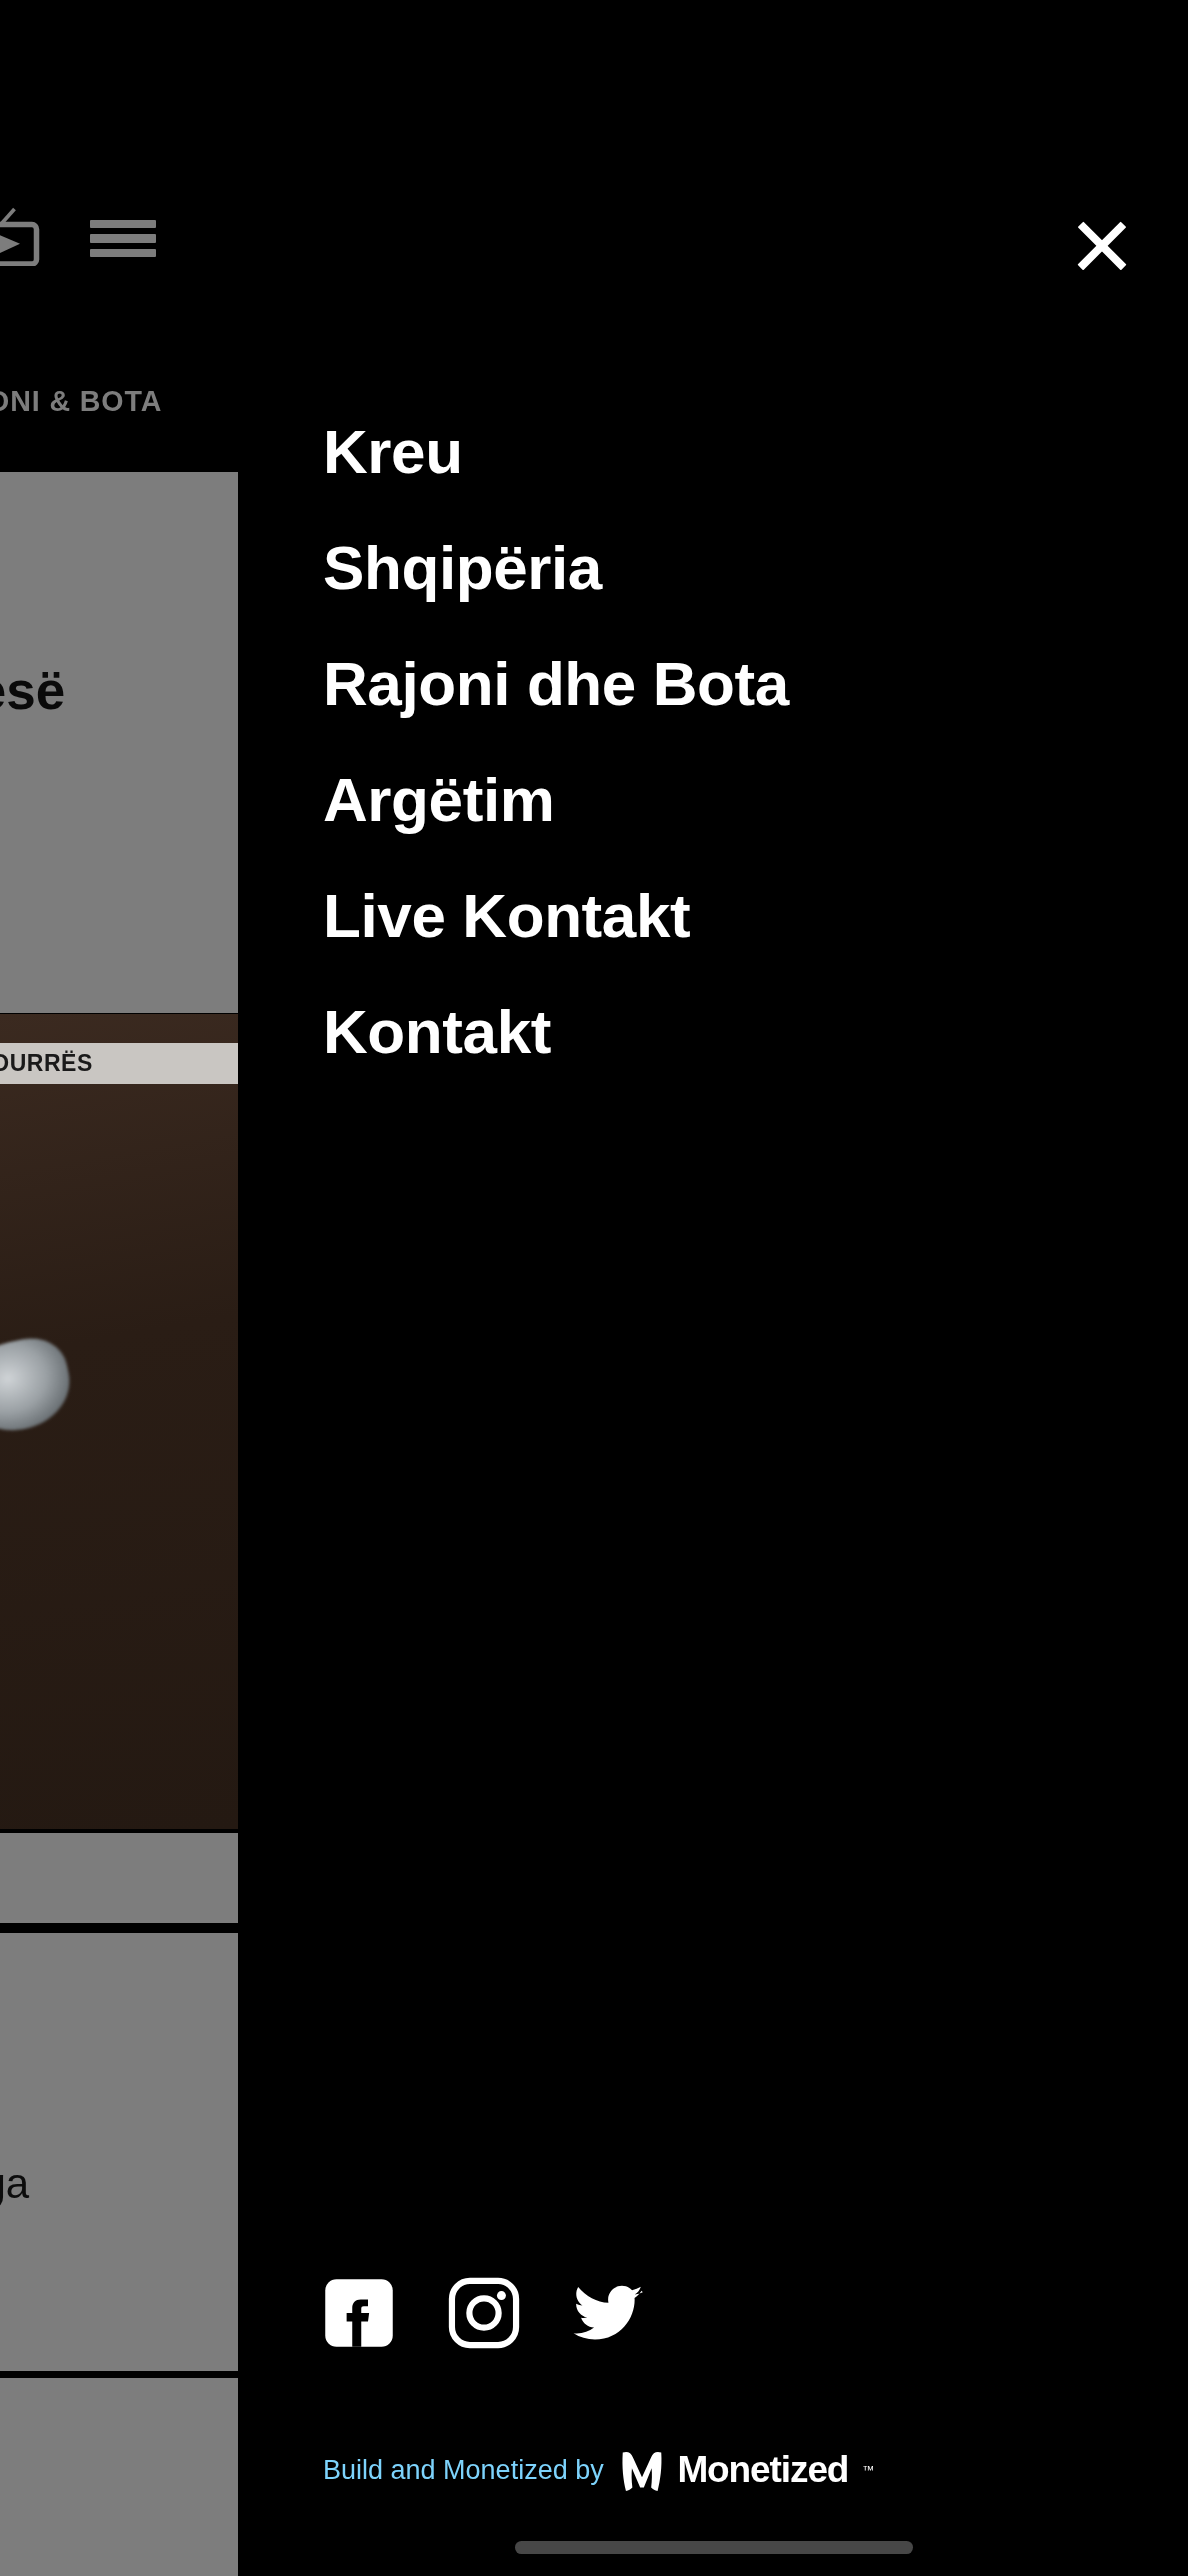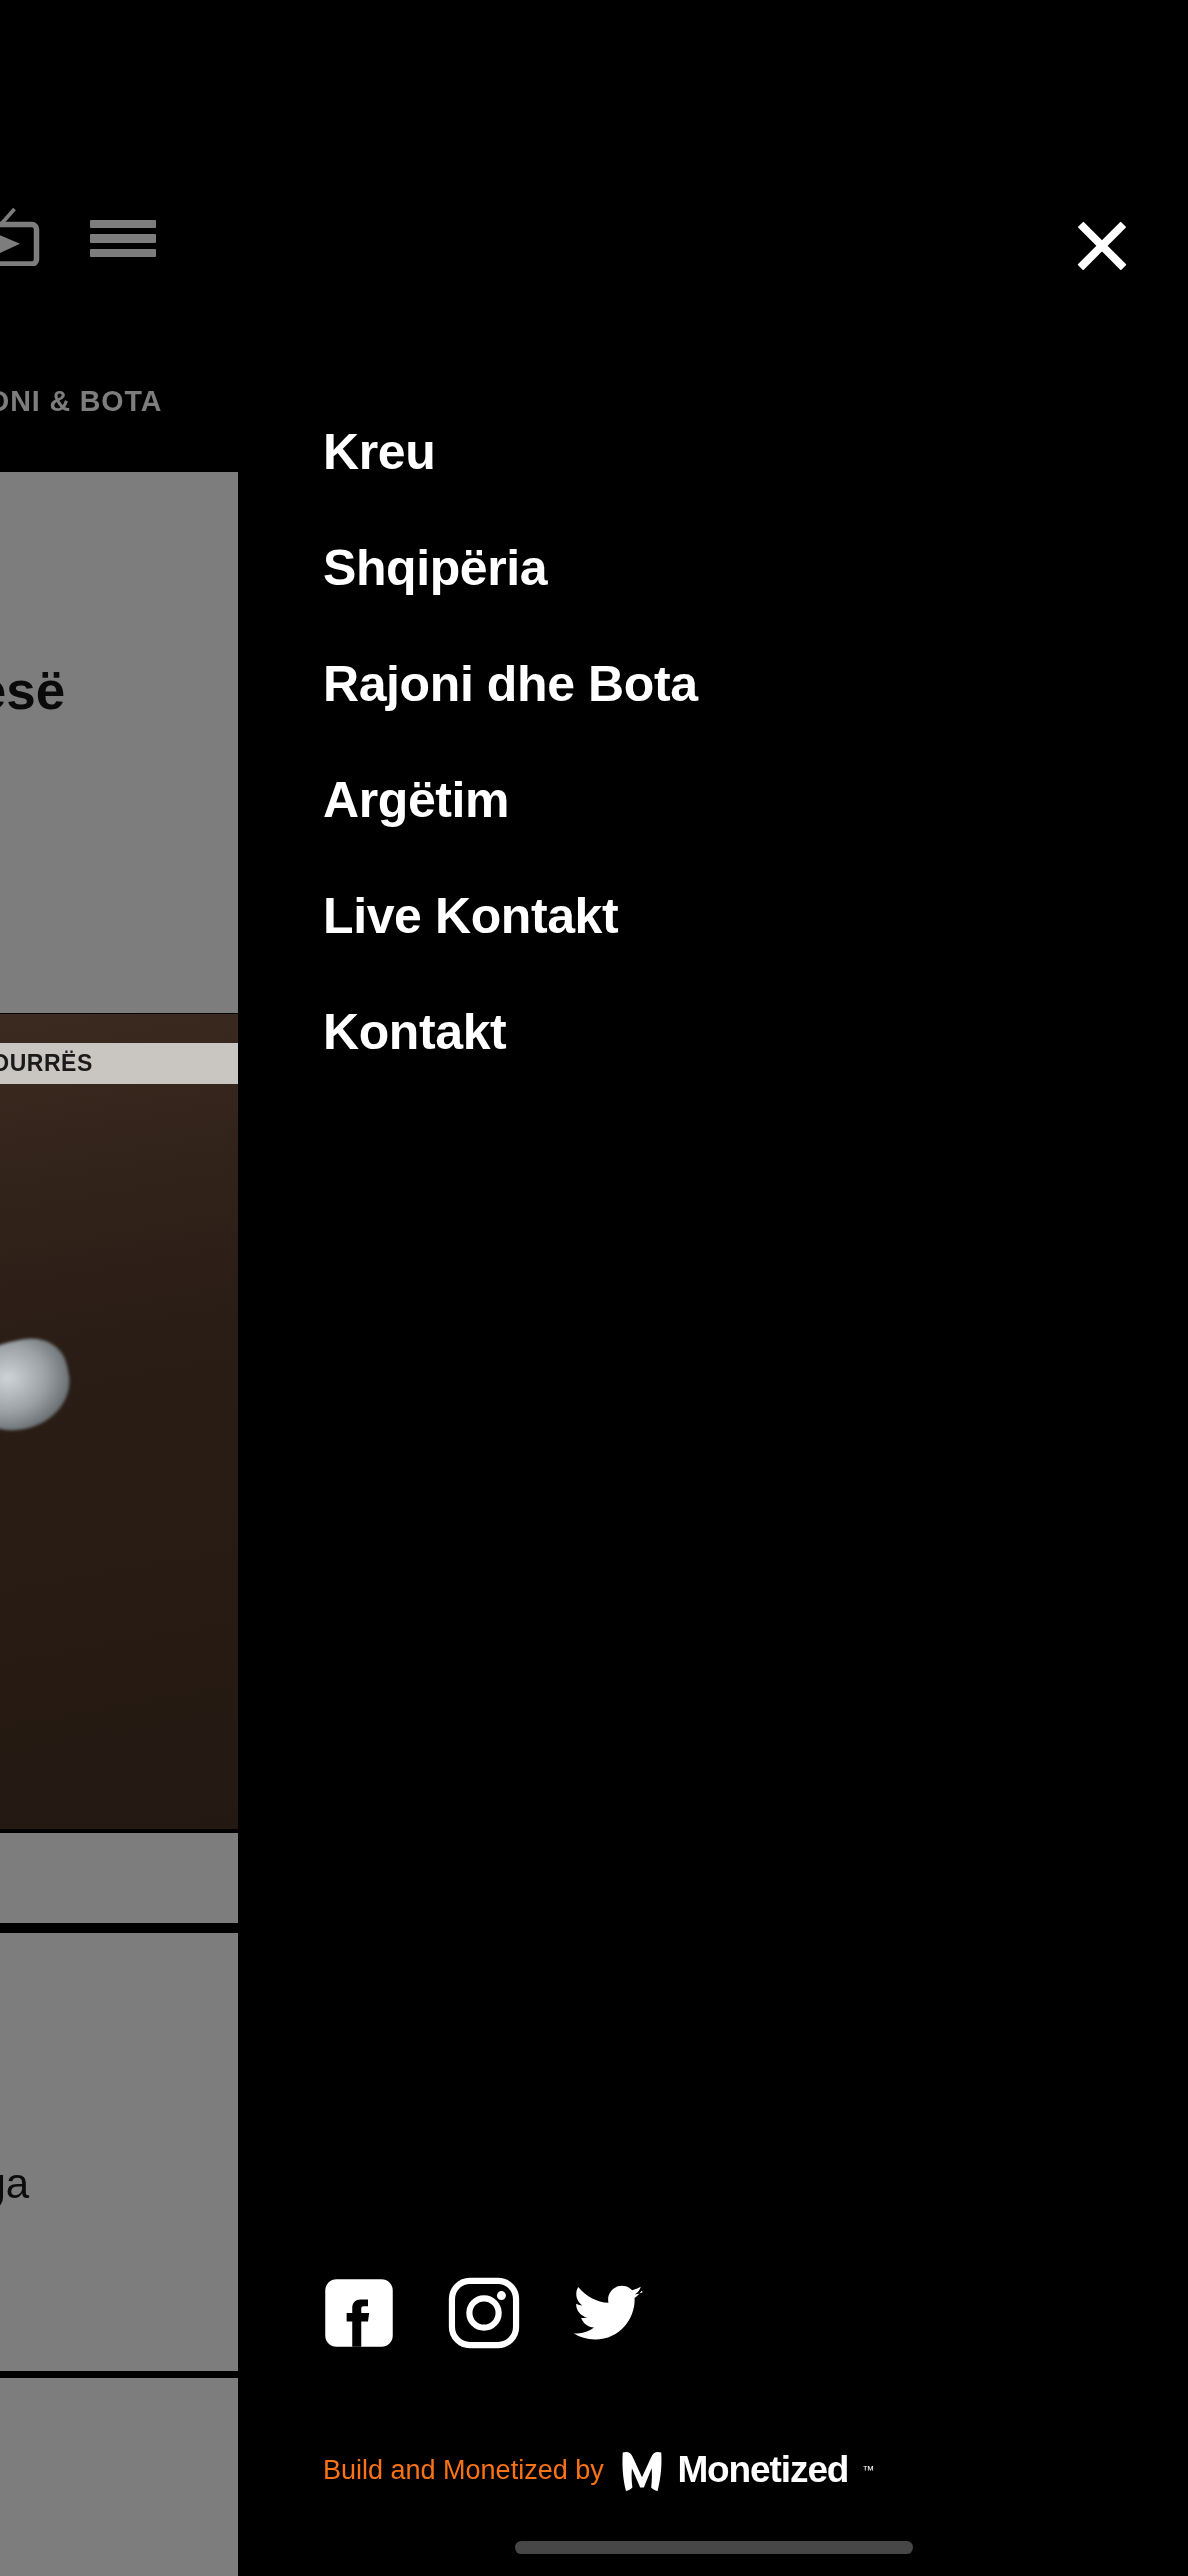--- a/index.html
+++ b/index.html
@@ -162,21 +162,21 @@
   #close-btn::before { transform:translate(-50%,-50%) rotate(45deg); }
   #close-btn::after  { transform:translate(-50%,-50%) rotate(-45deg); }
 
   #nav-list {
     position:absolute;
     left:85px; top:394px;
     width:811px;
     list-style:none;
   }
   #nav-list li {
-    font-size:50px;
+    font-size:62px;
     line-height:116px;
     font-weight:bold;
     color:#ffffff;
     letter-spacing:-0.4px;
     cursor:pointer;
     white-space:nowrap;
   }
 
   
   #social-row {
@@ -190,21 +190,21 @@
 
   #credit-row {
     position:absolute;
     left:85px; top:2448px;
     display:flex;
     align-items:center;
     gap:15.7px;
   }
   #credit-text {
     font-size:27px;
-    color:#f97316;
+    color:#7dd3fc;
     font-weight:400;
     white-space:nowrap;
   }
   #md-logo { display:flex; align-items:center; gap:12px; }
   #md-wordmark {
     font-size:37px;
     font-weight:bold;
     color:#ffffff;
     letter-spacing:-1.1px;
   }

